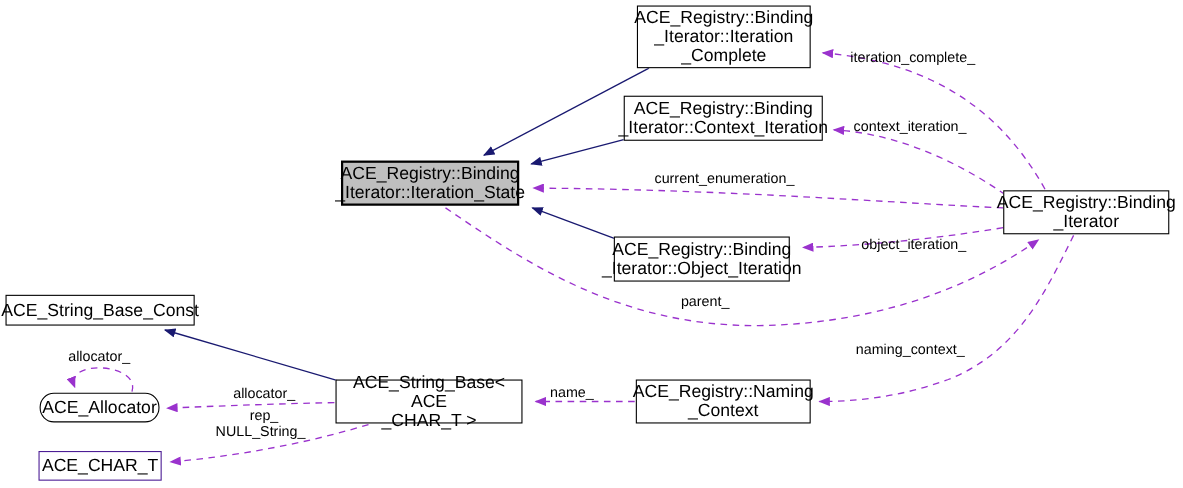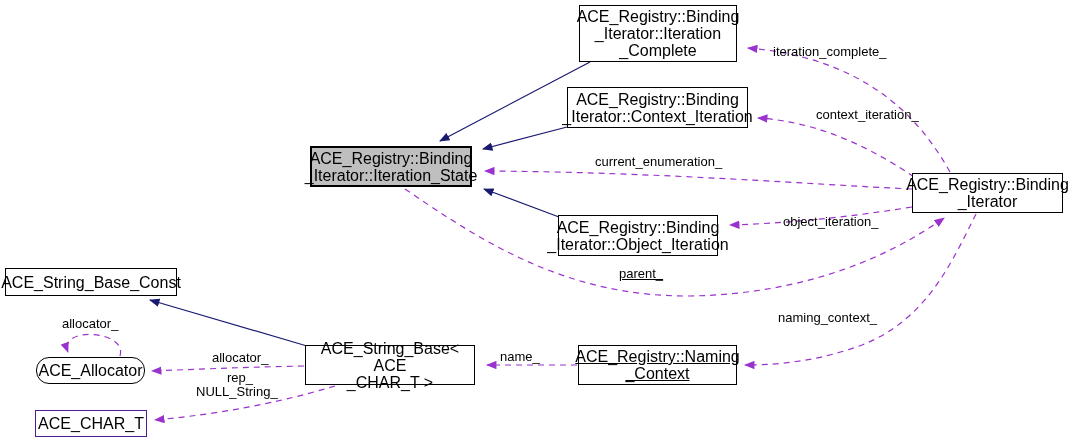--- a/index.html
+++ b/index.html
@@ -96,32 +96,32 @@
 
   <div class="node" style="left:5px;top:268px;width:172px;height:28px;">ACE_String_Base_Const</div>
 
   <div class="node" style="left:36px;top:357px;width:109px;height:27px;border-radius:13px;">ACE_Allocator</div>
 
   <div class="node" style="left:305px;top:345px;width:170px;height:40px;">ACE_String_Base&lt; ACE
 _CHAR_T &gt;</div>
 
   <div class="node disabled" style="left:35px;top:410px;width:112px;height:27px;">ACE_CHAR_T</div>
 
-  <div class="node" style="left:578px;top:345px;width:159px;height:40px;text-decoration:underline;">ACE_Registry::Naming
+  <div class="node" style="left:578px;top:345px;width:159px;height:40px;">ACE_Registry::Naming
 _Context</div>
 
   <div class="edge-label" style="left:773px;top:44px;">iteration_complete_</div>
 
-  <div class="edge-label" style="left:776px;top:107px;margin-left:40px;">context_iteration_</div>
+  <div class="edge-label" style="left:776px;top:107px;">context_iteration_</div>
 
   <div class="edge-label" style="left:595px;top:154px;">current_enumeration_</div>
 
   <div class="edge-label" style="left:783px;top:190px;margin-top:24px;">object_iteration_</div>
 
-  <div class="edge-label" style="left:619px;top:266px;text-decoration:underline;">parent_</div>
+  <div class="edge-label" style="left:619px;top:266px;">parent_</div>
 
   <div class="edge-label" style="left:778px;top:310px;">naming_context_</div>
 
   <div class="edge-label" style="left:500px;top:349px;">name_</div>
 
   <div class="edge-label" style="left:62px;top:316px;">allocator_</div>
 
   <div class="edge-label" style="left:212px;top:350px;">allocator_</div>
 
   <div class="edge-label" style="left:227px;top:370px;">rep_</div>

